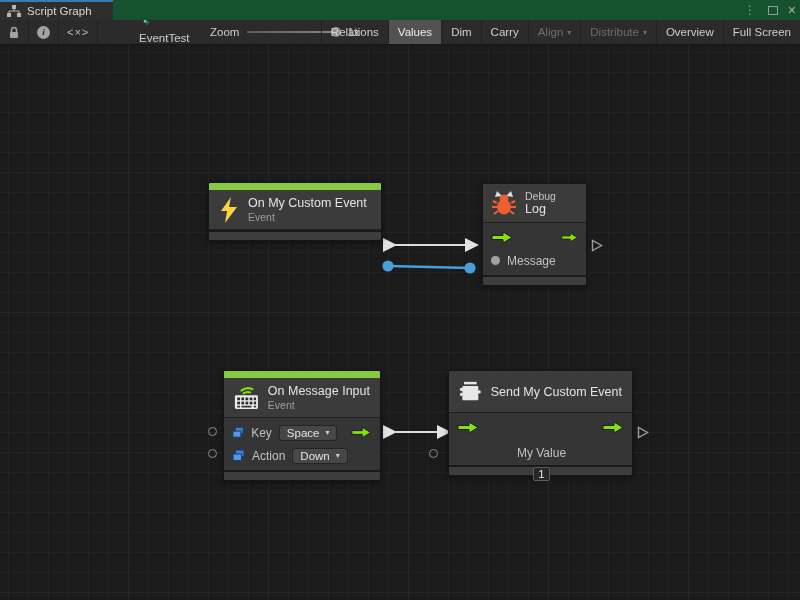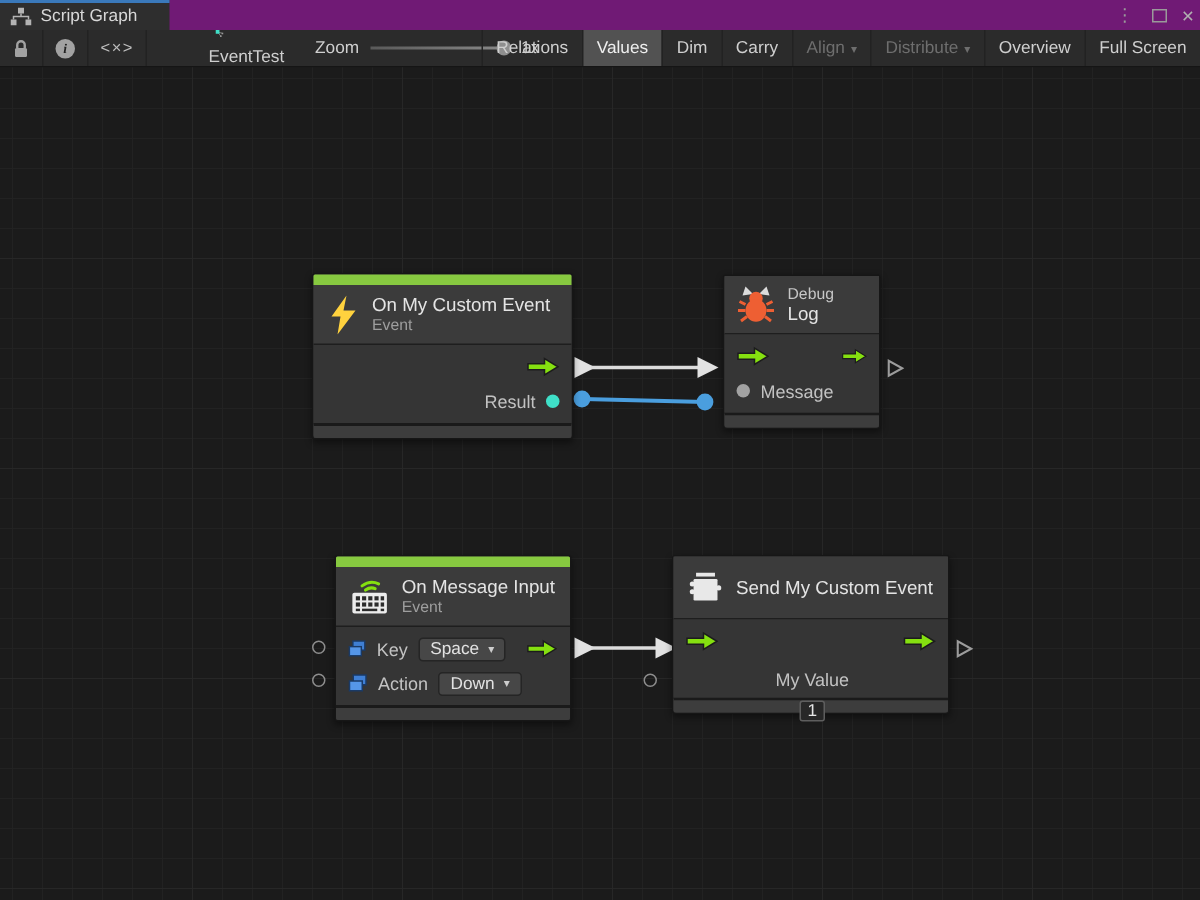--- a/index.html
+++ b/index.html
@@ -1,20 +1,20 @@
 <!DOCTYPE html>
 <html><head>
 <meta charset="utf-8">
 <style>
   * { margin:0; padding:0; box-sizing:border-box; }
   html,body { width:800px; height:600px; overflow:hidden; background:#191919;
               font-family:"Liberation Sans", sans-serif; -webkit-font-smoothing:antialiased; }
 
   
-  .titlebar { position:absolute; left:0; top:0; width:800px; height:20px; background:#701a75;padding-left:28px; }
+  .titlebar { position:absolute; left:0; top:0; width:800px; height:20px; background:#14532d;padding-left:28px; }
   .tab { position:absolute; left:0; top:0; width:113px; height:20px; background:#2e2e2e;
          border-top:2px solid #3a79bb; display:flex; align-items:center; padding-left:7px; gap:6px; }
   .tab-label { font-size:11.5px; color:#d8d8d8; }
   .win-controls { position:absolute; right:4px; top:0; height:20px; display:flex; align-items:center; gap:10px; }
   .kebab { color:#9a9a9a; font-size:12px; line-height:20px; padding:0 2px; cursor:default; }
   .maxbox { width:10px; height:9px; border:1.5px solid #9a9a9a; }
   .closex { color:#b0b0b0; font-size:14px; line-height:20px; }
 
   
   .toolbar { position:absolute; left:0; top:20px; width:800px; height:25px; background:#2b2b2b;
@@ -173,33 +173,20 @@
     <div class="event-bar"></div>
     <div class="n-header">
       <svg width="20" height="26" viewBox="0 0 20 26">
         <polygon points="12,0 2,14 8,14 6,26 18,10 10,10" fill="#ffd23e"></polygon>
       </svg>
       <div>
         <div class="n-title">On My Custom Event</div>
         <div class="n-sub">Event</div>
       </div>
     </div>
-    <div class="n-body">
-      <div class="prow">
-        <span class="spacer"></span>
-        <svg width="22" height="13" viewBox="0 0 22 13">
-          <path d="M1 4.5 h11 V1 l9 5.5 -9 5.5 V8.5 H1 z" fill="#85e010" stroke="#1c1c1c"></path>
-        </svg>
-      </div>
-      <div class="prow">
-        <span class="spacer"></span>
-        <span class="plabel">Result</span>
-        <span class="dot teal"></span>
-      </div>
-    </div>
     <div class="n-footer"></div>
   </div>
 
   <div class="node" style="left:482px; top:138px; width:105px;">
     <div class="n-header" style="padding:6px 9px;">
       <svg width="24" height="26" viewBox="0 0 24 26">
         <polygon points="5,1 10,6 3,7" fill="#dcdcdc"></polygon>
         <polygon points="19,1 21,7 14,6" fill="#dcdcdc"></polygon>
         <circle cx="12" cy="9" r="4.5" fill="#ee5f33"></circle>
         <path d="M5 13 l-4 -2 M5 17 h-5 M6 21 l-4 3 M19 13 l4 -2 M19 17 h5 M18 21 l4 3" stroke="#ee5f33" stroke-width="2"></path>

